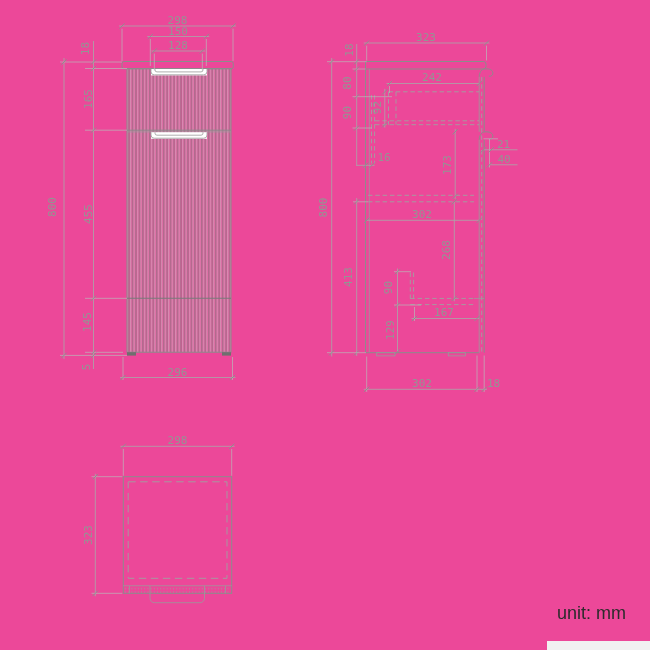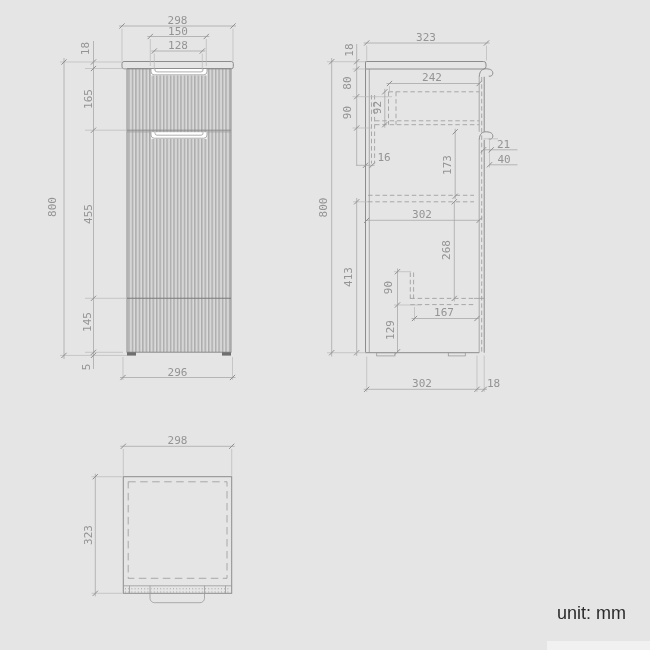--- a/index.html
+++ b/index.html
@@ -1,16 +1,16 @@
 <!DOCTYPE html>
 <html><head>
 <meta charset="utf-8">
 <style>
   html,body{margin:0;padding:0;background:#ffffff;}
-  #stage{position:relative;width:650px;height:650px;background:#e5e5e5;overflow:hidden;
+  #stage{position:relative;width:650px;height:650px;background:#ec4899;overflow:hidden;
          font-family:"Liberation Sans", sans-serif;}
   svg{position:absolute;left:0;top:0;}
   
   .ol {fill:none;stroke:#8c8c8c;stroke-width:1;}
   .olt{fill:none;stroke:#9a9a9a;stroke-width:.8;}
   .dk {fill:none;stroke:#7a7a7a;stroke-width:1.1;}
   .dm {fill:none;stroke:#a8a8a8;stroke-width:.8;}
   .ex {fill:none;stroke:#b9b9b9;stroke-width:.7;}
   .tk {stroke:#8f8f8f;stroke-width:1;}
   .da {fill:none;stroke:#a0a0a0;stroke-width:.9;stroke-dasharray:4.5 2.8;}

